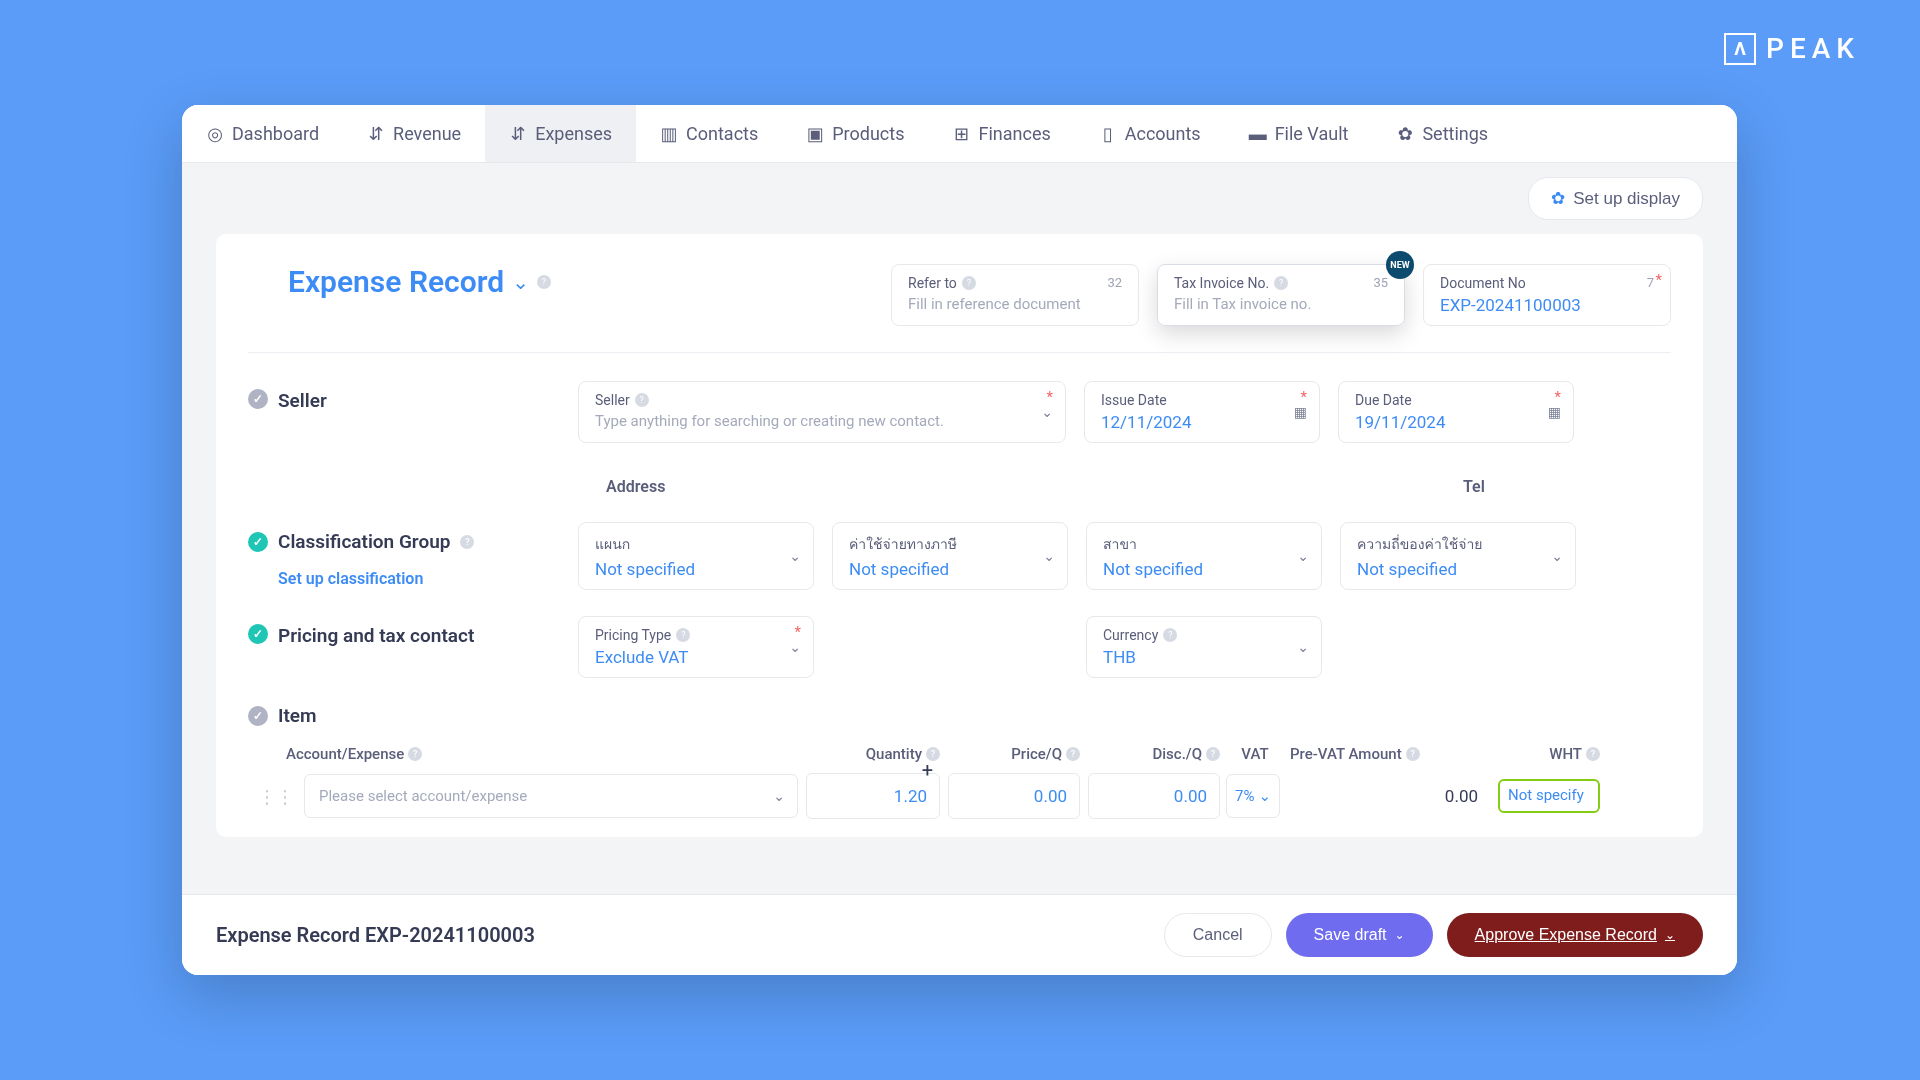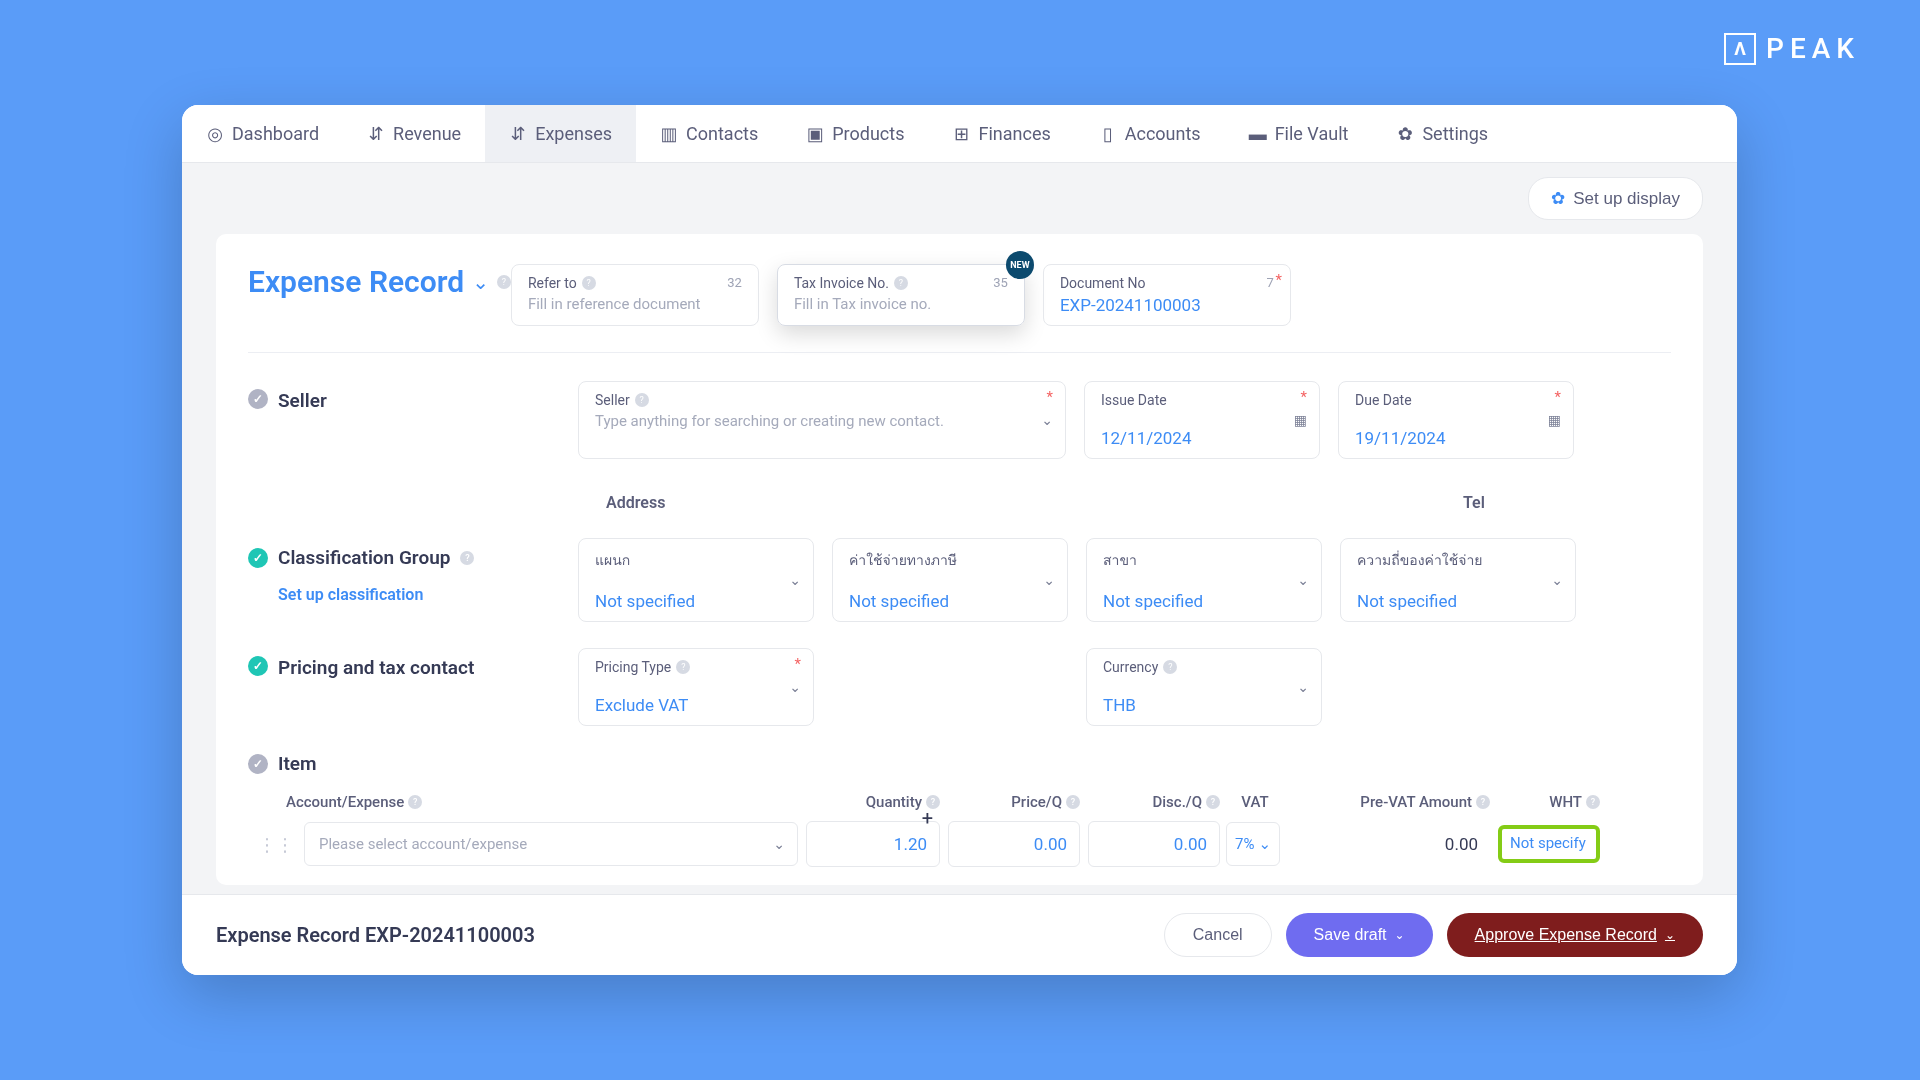--- a/index.html
+++ b/index.html
@@ -15,21 +15,21 @@
 .nav-item { display: flex; align-items: center; gap: 8px; padding: 18px 24px; color: #5b5e7a; font-size: 18px; cursor: pointer; }
 .nav-item.active { background: #eef0f4; }
 .nav-icon { width: 18px; height: 18px; display: inline-flex; align-items: center; justify-content: center; }
 
 .toolbar-row { background: #f3f4f6; padding: 14px 34px; display: flex; justify-content: flex-end; }
 .setup-display-btn { background: #fff; border: 1px solid #e6e8ec; border-radius: 20px; padding: 10px 22px; display: flex; align-items: center; gap: 8px; color: #5b5e7a; font-size: 17px; cursor: pointer; }
 
 .content { background: #f3f4f6; flex: 1; padding: 0 34px; overflow: hidden; }
 .card { background: #fff; border-radius: 10px; padding: 30px 32px 10px; }
 
-.header-row { display: flex; align-items: flex-start; margin-bottom: 26px; }
+.header-row { display: flex; align-items: flex-start; justify-content: space-between; margin-bottom: 26px; margin-left: 40px; }
 .title-wrap { display: flex; align-items: center; gap: 8px; }
 .page-title { color: #3d8cf5; font-size: 30px; font-weight: 600; }
 .title-chevron { color: #3d8cf5; font-size: 20px; }
 
 .ref-boxes { display: flex; gap: 18px; }
 .ref-box { border: 1px solid #e6e8ec; border-radius: 8px; padding: 10px 16px; width: 248px; position: relative; }
 .ref-box.active { box-shadow: 0 8px 22px rgba(0,0,0,0.15); border-color: #d8dce4; }
 .ref-box-label { color: #5b5e7a; font-size: 14px; display: flex; align-items: center; gap: 5px; }
 .ref-box-count { position: absolute; top: 10px; right: 16px; color: #9ea3b5; font-size: 13px; }
 .ref-box-value { color: #a5aabb; font-size: 15px; margin-top: 4px; }
@@ -40,21 +40,21 @@
 .section { margin-bottom: 26px; }
 .section-row { display: flex; }
 .section-label { width: 330px; display: flex; align-items: flex-start; gap: 10px; color: #353a55; font-size: 19px; font-weight: 600; padding-top: 8px; }
 .check-icon { width: 20px; height: 20px; border-radius: 50%; display: flex; align-items: center; justify-content: center; font-size: 12px; color: #fff; flex-shrink: 0; }
 .check-gray { background: #b0b3c4; }
 .check-teal { background: #1fc6b5; }
 .section-fields { flex: 1; display: flex; gap: 18px; }
 
 .field-box { border: 1px solid #e6e8ec; border-radius: 8px; padding: 10px 16px; position: relative; flex: 1; min-width: 0; }
 .field-label { color: #5b5e7a; font-size: 14px; display: flex; align-items: center; gap: 5px; }
-.field-value { color: #3d8cf5; font-size: 17px; margin-top: 20px; }
+.field-value { color: #3d8cf5; font-size: 17px; margin-top: 4px; }
 .field-placeholder { color: #a5aabb; font-size: 15px; margin-top: 4px; }
 .field-chevron { position: absolute; right: 12px; top: 50%; transform: translateY(-50%); color: #7c8197; font-size: 14px; cursor: pointer; }
 .field-cal { position: absolute; right: 12px; top: 50%; transform: translateY(-50%); color: #7c8197; font-size: 14px; cursor: pointer; }
 .field-req { color: #f46363; position: absolute; top: 6px; right: 12px; font-size: 15px; }
 
 .seller-field { flex: 0 0 488px; }
 .date-field { flex: 0 0 236px; }
 .class-field { flex: 0 0 236px; }
 .price-field { flex: 0 0 236px; }
 
@@ -65,40 +65,40 @@
 
 .divider { height: 1px; background: #eceef3; margin: 10px 0 28px; }
 
 .table-header { display: flex; gap: 0; padding: 0 0 10px; }
 .th { color: #5b5e7a; font-size: 15px; font-weight: 500; display: flex; align-items: center; gap: 4px; }
 .th-account { width: 550px; padding-left: 38px; }
 .th-qty { width: 142px; justify-content: flex-end; }
 .th-price { width: 140px; justify-content: flex-end; }
 .th-disc { width: 140px; justify-content: flex-end; }
 .th-vat { width: 70px; justify-content: center; }
-.th-prevat { width: 200px; justify-content: flex-end; }
+.th-prevat { width: 200px; justify-content: flex-start; }
 .th-wht { width: 110px; justify-content: flex-end; }
 
 .table-row { display: flex; gap: 0; align-items: center; }
 .td { display: flex; align-items: center; }
 .td-account { width: 550px; }
 .td-qty { width: 142px; }
 .td-price { width: 140px; }
 .td-disc { width: 140px; }
 .td-vat { width: 70px; }
 .td-prevat { width: 200px; }
 .td-wht { width: 110px; }
 
 .row-handle { color: #c3c7d4; font-size: 18px; padding: 0 10px; }
 .acct-input { border: 1px solid #e6e8ec; border-radius: 6px; width: 100%; padding: 12px 34px 12px 14px; color: #a5aabb; font-size: 15px; position: relative; }
 .num-input { border: 1px solid #e6e8ec; border-radius: 6px; width: 100%; padding: 12px 12px; text-align: right; color: #3d8cf5; font-size: 17px; margin-left: 8px; position: relative; }
 .plus-btn { position: absolute; top: -16px; right: 6px; font-size: 20px; color: #353a55; cursor: pointer; }
 .vat-select { border: 1px solid #e6e8ec; border-radius: 6px; padding: 12px 8px; color: #3d8cf5; font-size: 15px; display: flex; align-items: center; gap: 4px; margin-left: 6px; }
 .prevat-val { text-align: right; width: 100%; padding-right: 12px; font-size: 17px; color: #353a55; }
-.wht-select { border: 4px solid #84cc16; border-radius: 6px; padding: 6px 8px; color: #3d8cf5; font-size: 15px; margin-left: 8px; width: 100%; line-height: 1.15; }
+.wht-select { border: 2px solid #84cc16; border-radius: 6px; padding: 6px 8px; color: #3d8cf5; font-size: 15px; margin-left: 8px; width: 100%; line-height: 1.15; }
 
 .footer { background: #fff; border-top: 1px solid #e6e8ec; padding: 18px 34px; display: flex; align-items: center; justify-content: space-between; }
 .footer-title { color: #353a55; font-size: 20px; font-weight: 600; }
 .footer-actions { display: flex; gap: 14px; }
 .btn { border-radius: 22px; padding: 12px 28px; font-size: 16px; cursor: pointer; border: none; display: flex; align-items: center; gap: 8px; }
 .btn-cancel { background: #fff; border: 1px solid #e6e8ec; color: #5b5e7a; }
 .btn-draft { background: #6f6cf0; color: #fff; }
 .btn-approve { background: #7f1d1d; color: #fff; text-decoration: underline; }
 .btn-chevron { font-size: 12px; }
 

